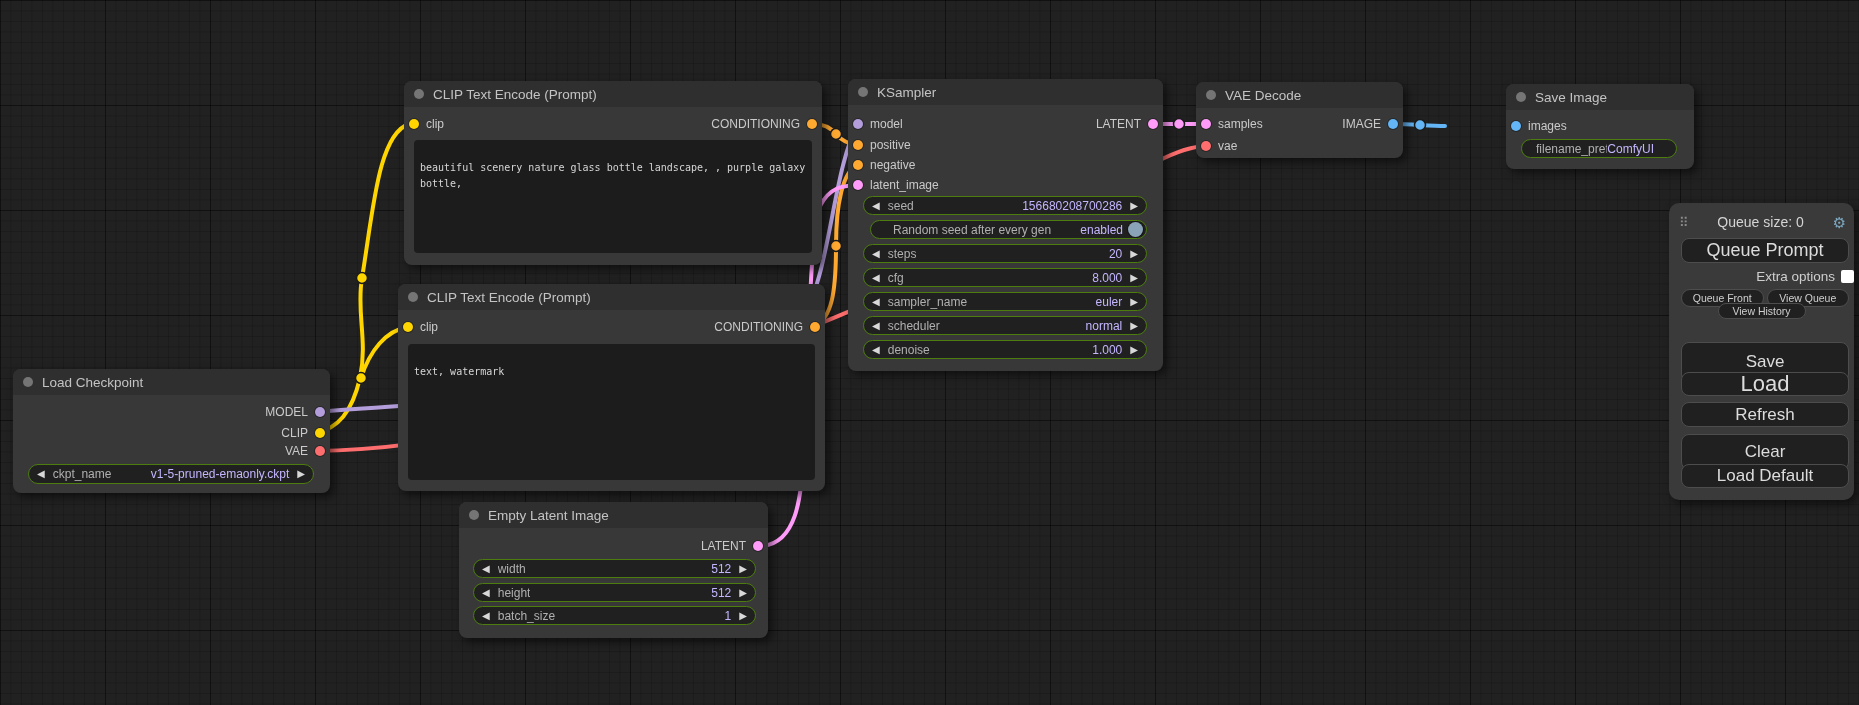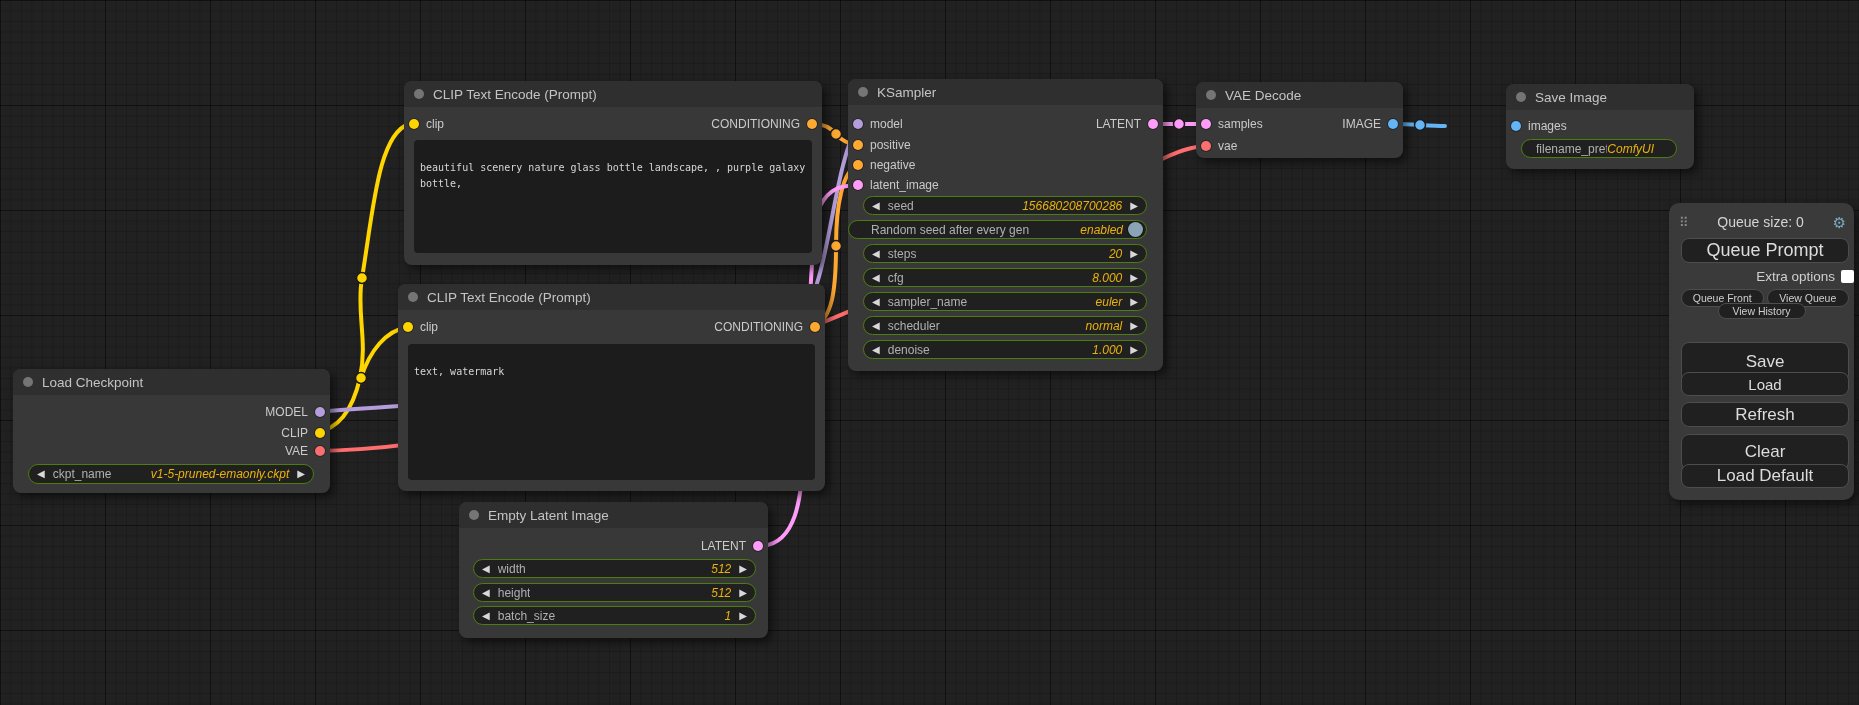--- a/index.html
+++ b/index.html
@@ -28,21 +28,21 @@
   .port{position:absolute;display:flex;align-items:center;gap:7px;height:16px;font-size:12px;color:#cacaca;white-space:nowrap;}
   .port.in{left:5px;}
   .port.out{right:5px;flex-direction:row-reverse;}
   .pdot{width:10px;height:10px;border-radius:50%;flex:none;box-shadow:0 0 0 1px rgba(0,0,0,.3);}
   .widget{
     position:absolute;height:19px;background:#202020;border:1px solid #4d7c0f;border-radius:10px;
     display:flex;align-items:center;padding:8px 8px;font-size:12px;box-sizing:border-box;color:#b0b0b0;
   }
   .warrow{color:#d8d8d8;font-size:10px;line-height:1;flex:none;}
   .wlabel{margin-left:8px;color:#b0b0b0;overflow:hidden;white-space:nowrap;}
-  .wvalue{margin-left:auto;margin-right:8px;color:#eab308;white-space:nowrap;font-style:italic;}
+  .wvalue{margin-left:auto;margin-right:8px;color:#c4b5fd;white-space:nowrap;}
   .toggle-dot{width:15px;height:15px;border-radius:50%;flex:none;margin-right:-5px;box-shadow:0 0 0 1px rgba(0,0,0,.35);}
   .textbox{
     position:absolute;background:#1c1c1c;border-radius:4px;color:#d6d6d6;
     font-family:"DejaVu Sans Mono",monospace;font-size:10px;line-height:1.6;
     padding:20px 6px;box-sizing:border-box;white-space:pre-wrap;word-break:break-word;
   }
   
   #queue-panel{
     position:absolute;left:1669px;top:203px;width:185px;height:297px;z-index:3;
     background:#3a3a3a;border-radius:10px;box-shadow:4px 4px 10px rgba(0,0,0,.55);
@@ -199,21 +199,21 @@
     <div class="port out" style="top:37px">
       <span class="pdot" style="background: rgb(255, 156, 249);"></span>
       <span>LATENT</span>
     </div>
     <div class="widget" style="left:15px;right:16px;top:117px">
       <span class="warrow">◀</span>
       <span class="wlabel">seed</span>
       <span class="wvalue">156680208700286</span>
       <span class="warrow">▶</span>
     </div>
-    <div class="widget" style="left:0;right:16px;top:141px">
+    <div class="widget" style="left:22px;right:16px;top:141px">
       <span class="wlabel" style="margin-left:14px">Random seed after every gen</span>
       <span class="wvalue" style="margin-right:5px">enabled</span>
       <span class="toggle-dot" style="background: rgb(139, 163, 183);"></span>
     </div>
     <div class="widget" style="left:15px;right:16px;top:165px">
       <span class="warrow">◀</span>
       <span class="wlabel">steps</span>
       <span class="wvalue">20</span>
       <span class="warrow">▶</span>
     </div>
@@ -289,19 +289,19 @@
       <span class="checkbox"></span>
     </div>
     <div class="small-row">
       <div class="sbtn">Queue Front</div>
       <div class="sbtn">View Queue</div>
     </div>
     <div class="vh-row">
       <div class="vh-btn">View History</div>
     </div>
     <div class="qbtn" style="top:139px;height:40px;font-size:17px">Save</div>
-    <div class="qbtn" style="top:169px;height:24px;font-size:15px">Load</div>
+    <div class="qbtn" style="top:169px;height:24px;font-size:22px">Load</div>
     <div class="qbtn" style="top:199px;height:25px;font-size:17px">Refresh</div>
     <div class="qbtn" style="top:231px;height:36px;font-size:17px">Clear</div>
     <div class="qbtn" style="top:261px;height:24px;font-size:17px">Load Default</div>
   </div>
 
 </div>
 
 </body></html>

